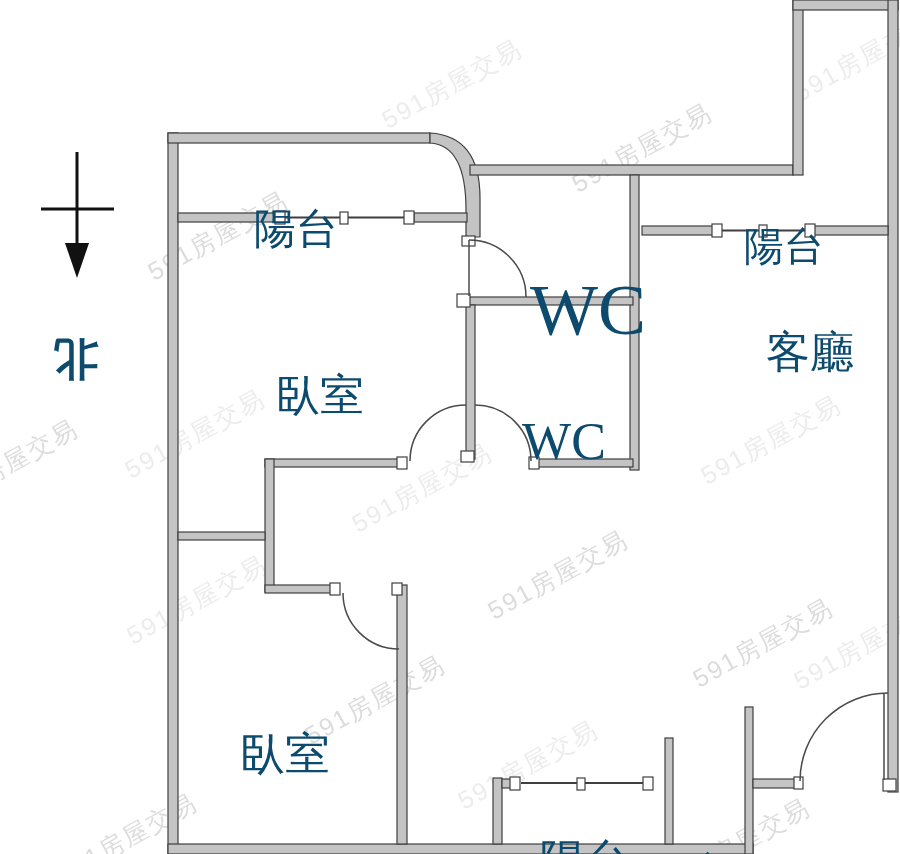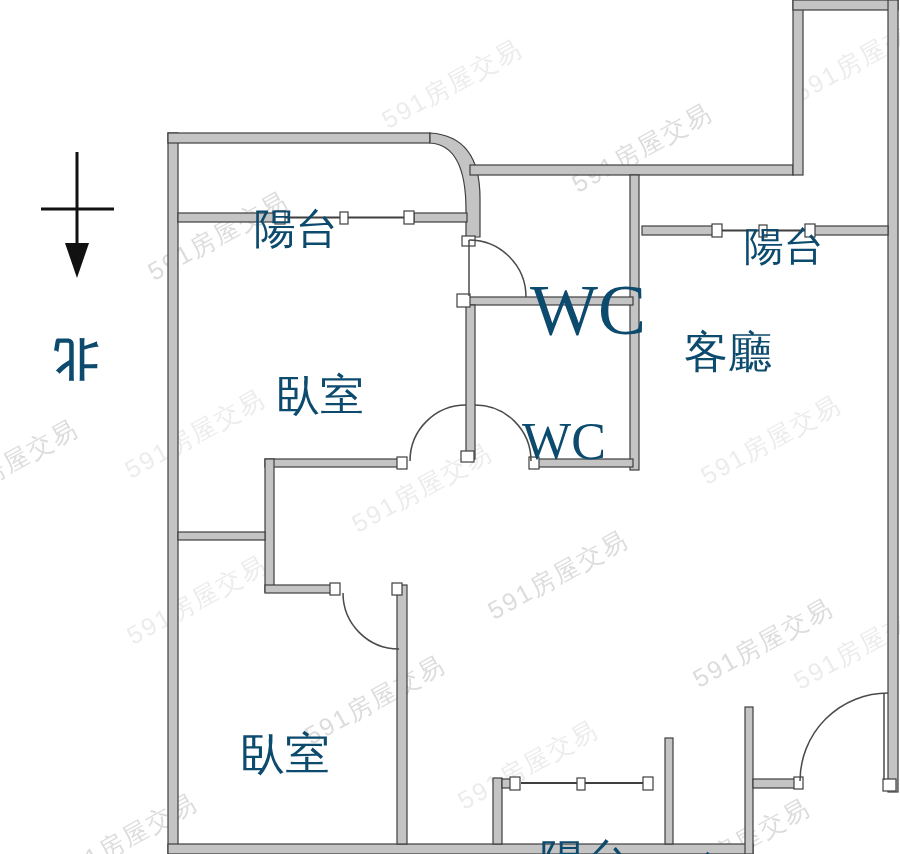--- a/index.html
+++ b/index.html
@@ -139,19 +139,19 @@
     <line x1="77" y1="152" x2="77" y2="246"></line>
     <line x1="41" y1="209" x2="114" y2="209"></line>
     <polygon points="77,278 65,243 89,243" fill="#111111" stroke="none"></polygon>
   </g>
 </svg>
 
 <div class="label lbl-42" style="left:296px;top:181px">陽台</div>
 <div class="label lbl-44" style="left:320px;top:348px">臥室</div>
 <div class="label wc-big" style="left:588px;top:262px">WC</div>
 <div class="label lbl-40" style="left:784px;top:199px">陽台</div>
-<div class="label lbl-44" style="left:728px;top:305px">客廳</div>
+<div class="label lbl-44" style="left:810px;top:305px">客廳</div>
 <div class="label wc-small" style="left:564px;top:394px">WC</div>
 <div class="label lbl-45" style="left:285px;top:706px">臥室</div>
 <div class="label kitchen-label" style="left:708px;top:779px">廚房</div>
 <div class="label lbl-45" style="left:585px;top:813px">陽台</div>
 
 <div class="label north-char" style="left:76px;top:310px">北</div>
 
 </body></html>

